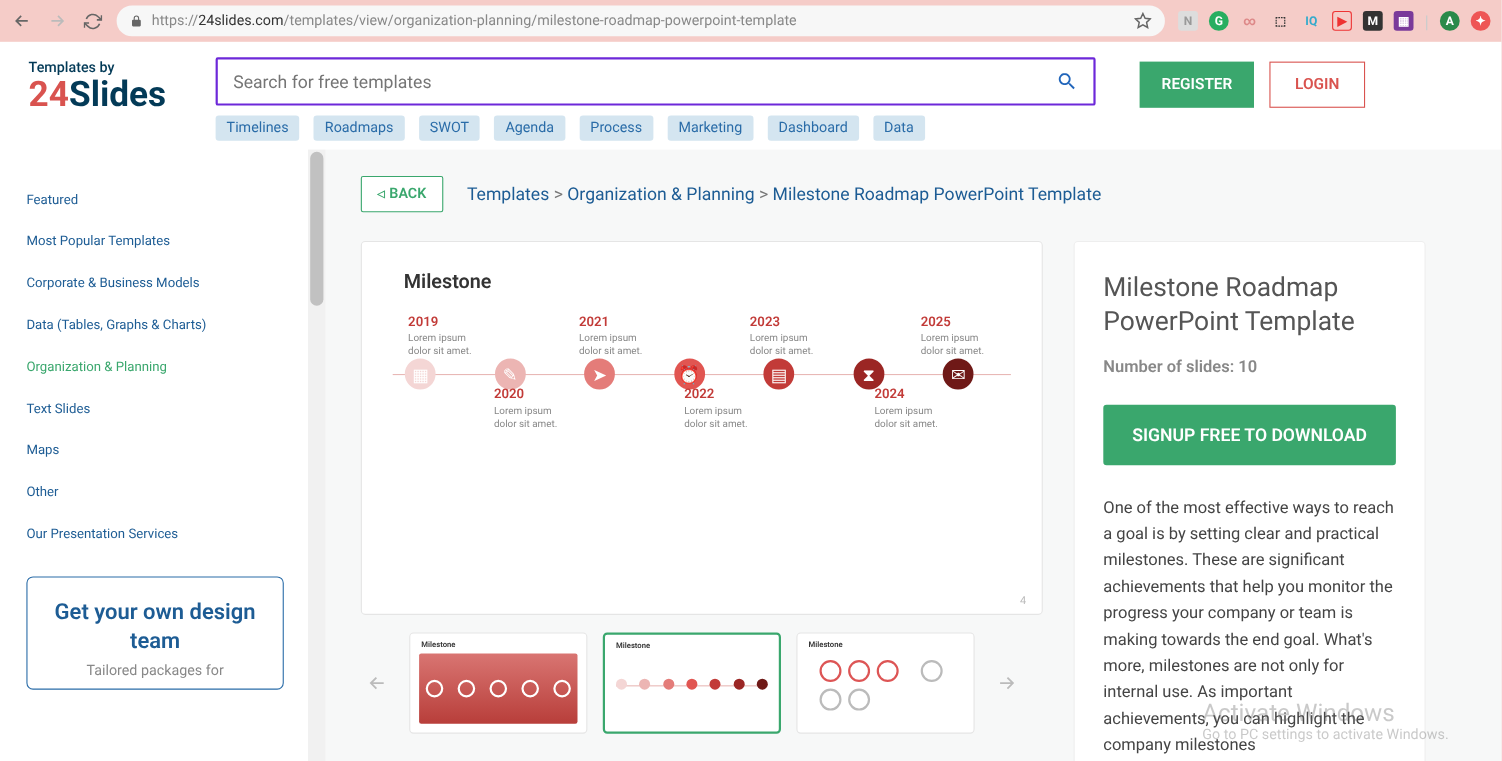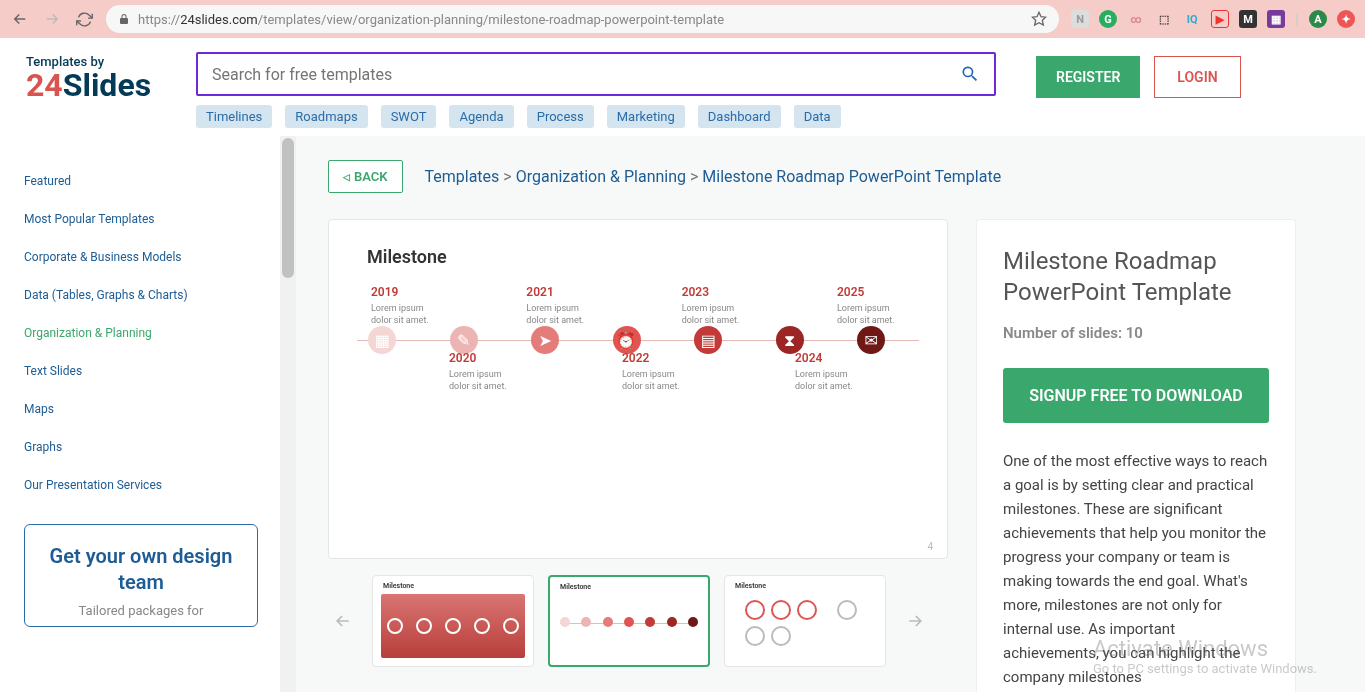--- a/index.html
+++ b/index.html
@@ -164,21 +164,21 @@
   <div class="body">
     <div class="sidebar-wrap">
       <div class="sidebar">
         <a class="sidebar-item">Featured</a>
         <a class="sidebar-item">Most Popular Templates</a>
         <a class="sidebar-item">Corporate &amp; Business Models</a>
         <a class="sidebar-item">Data (Tables, Graphs &amp; Charts)</a>
         <a class="sidebar-item active">Organization &amp; Planning</a>
         <a class="sidebar-item">Text Slides</a>
         <a class="sidebar-item">Maps</a>
-        <a class="sidebar-item">Graphs</a>
+        <a class="sidebar-item">Other</a>
         <a class="sidebar-item">Our Presentation Services</a>
         <div class="cta-box">
           <div class="cta-title">Get your own design team</div>
           <div class="cta-sub">Tailored packages for</div>
         </div>
       </div>
       <div class="scrollbar-track">
           <div class="scrollbar-thumb"></div>
         </div>
     </div>

